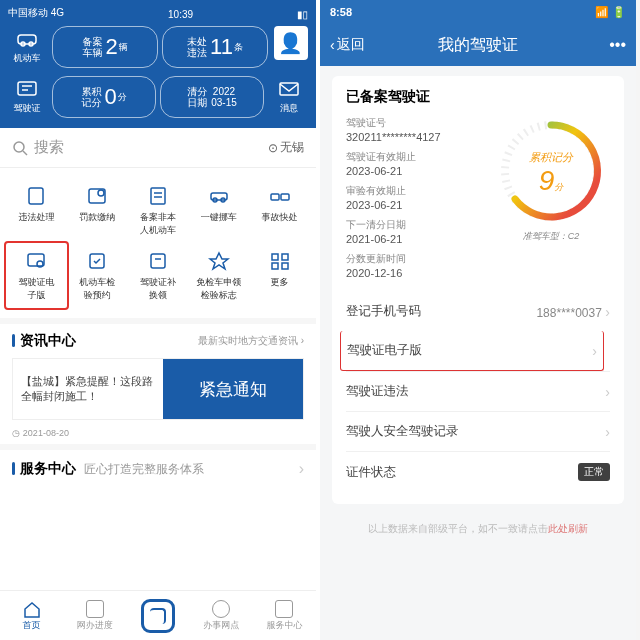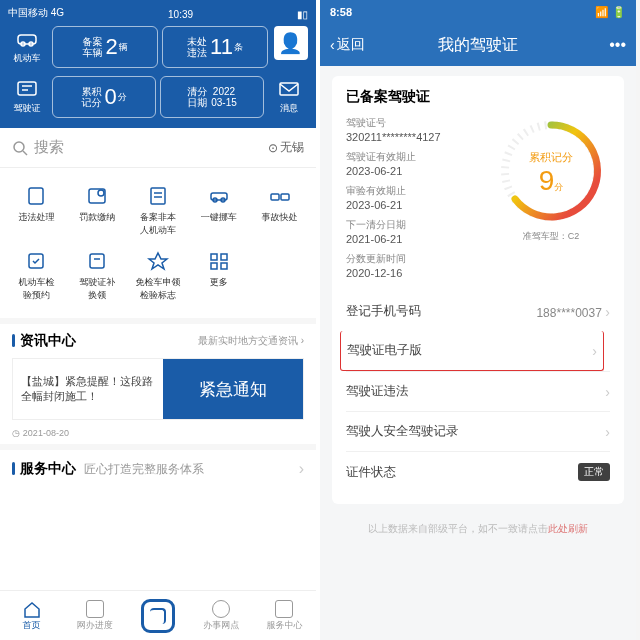--- a/index.html
+++ b/index.html
@@ -8,21 +8,21 @@
   .left  { border-right:2px solid #fff; }
   .right { border-left:2px solid #fff; }
 
   
   .l-status { background:#1a5ca8; height:20px; color:#fff; font-size:10px; display:flex; justify-content:space-between; align-items:flex-end; padding:0 8px; }
   .l-header { background:#1a5ca8; padding:6px 8px 10px; }
   .l-row1 { display:flex; align-items:stretch; gap:6px; }
   .l-ico { width:38px; text-align:center; color:#fff; font-size:9px; display:flex; flex-direction:column; align-items:center; justify-content:center; gap:4px; }
   .l-ico svg { stroke:#fff; fill:none; stroke-width:1.5; }
   .l-cards { flex:1; display:flex; gap:4px; }
-  .l-card { flex:1; border:1px solid rgba(255,255,255,.6); border-radius:6px; display:flex; align-items:center; justify-content:center; color:#fff; height:42px; }
+  .l-card { flex:1; border:1px solid rgba(255,255,255,.6); border-radius:15px; display:flex; align-items:center; justify-content:center; color:#fff; height:42px; }
   .l-card .lab { font-size:10px; line-height:1.1; }
   .l-card .num { font-size:22px; font-weight:500; margin-left:3px; }
   .l-card .unit { font-size:9px; margin-left:1px; }
   .l-avatar { width:34px; height:34px; background:#fff; border-radius:4px; display:flex; align-items:center; justify-content:center; font-size:20px; color:#999; }
   .l-row2 { display:flex; align-items:stretch; gap:6px; margin-top:8px; }
   .l-date { font-size:10px; line-height:1.1; }
 
   .l-search { display:flex; align-items:center; padding:10px 12px; border-bottom:1px solid #eee; justify-content:space-between; }
   .l-search-input { display:flex; align-items:center; gap:6px; color:#999; font-size:15px; }
   .l-city { color:#666; font-size:12px; display:flex; align-items:center; gap:2px; }
@@ -57,21 +57,21 @@
   .r-title { position:absolute; left:0; right:0; text-align:center; font-size:16px; font-weight:500; }
   .r-dots { margin-left:auto; font-size:16px; z-index:1; }
 
   .r-body { background:#f5f6f7; height:574px; padding:10px 12px; }
   .r-card { background:#fff; border-radius:6px; padding:12px 14px; }
   .r-ctitle { font-size:14px; font-weight:600; margin-bottom:10px; }
   .r-top { display:flex; gap:10px; }
   .r-info { flex:1; font-size:10px; color:#888; }
   .r-info .kv { margin-bottom:7px; }
   .r-info .v  { color:#555; font-size:11px; margin-top:1px; }
-  .r-gauge { width:118px; text-align:center; position:relative; }
+  .r-gauge { width:118px; text-align:center; position:relative;font-style:italic; }
   .r-gauge svg { display:block; margin:0 auto; }
   .r-gcenter { position:absolute; top:34px; left:0; right:0; text-align:center; }
   .r-glabel { font-size:11px; color:#f39c12; }
   .r-gval   { font-size:28px; color:#f39c12; font-weight:500; }
   .r-gunit  { font-size:9px; color:#f39c12; }
   .r-sub { font-size:9px; color:#888; margin-top:4px; }
   .r-list { margin-top:6px; }
   .r-row { display:flex; justify-content:space-between; align-items:center; padding:11px 0; border-top:1px solid #f0f0f0; font-size:12.5px; color:#444; }
   .r-row:first-child { border-top:none; }
   .r-row .val { color:#888; font-size:12px; }
@@ -190,20 +190,27 @@
             <circle cx="15" cy="14" r="2"></circle>
           </svg>
         </div><span>一键挪车</span></div>
     <div class="cell"><div class="ico">
           <svg width="22" height="20">
             <rect x="2" y="8" width="8" height="6" rx="1"></rect>
             <rect x="12" y="8" width="8" height="6" rx="1"></rect>
           </svg>
         </div><span>事故快处</span></div>
 
+    <div class="cell hl-red"><div class="ico">
+          <svg width="22" height="20">
+            <rect x="3" y="3" width="16" height="12" rx="2"></rect>
+            <circle cx="15" cy="13" r="3"></circle>
+          </svg>
+        </div><span style="white-space:pre-line">驾驶证电
+子版</span></div>
     <div class="cell"><div class="ico">
           <svg width="22" height="20">
             <rect x="4" y="3" width="14" height="14" rx="2"></rect>
             <path d="M8 10l2 2 4-4"></path>
           </svg>
         </div><span style="white-space:pre-line">机动车检
 验预约</span></div>
     <div class="cell"><div class="ico">
           <svg width="22" height="20">
             <rect x="4" y="3" width="14" height="14" rx="2"></rect>

